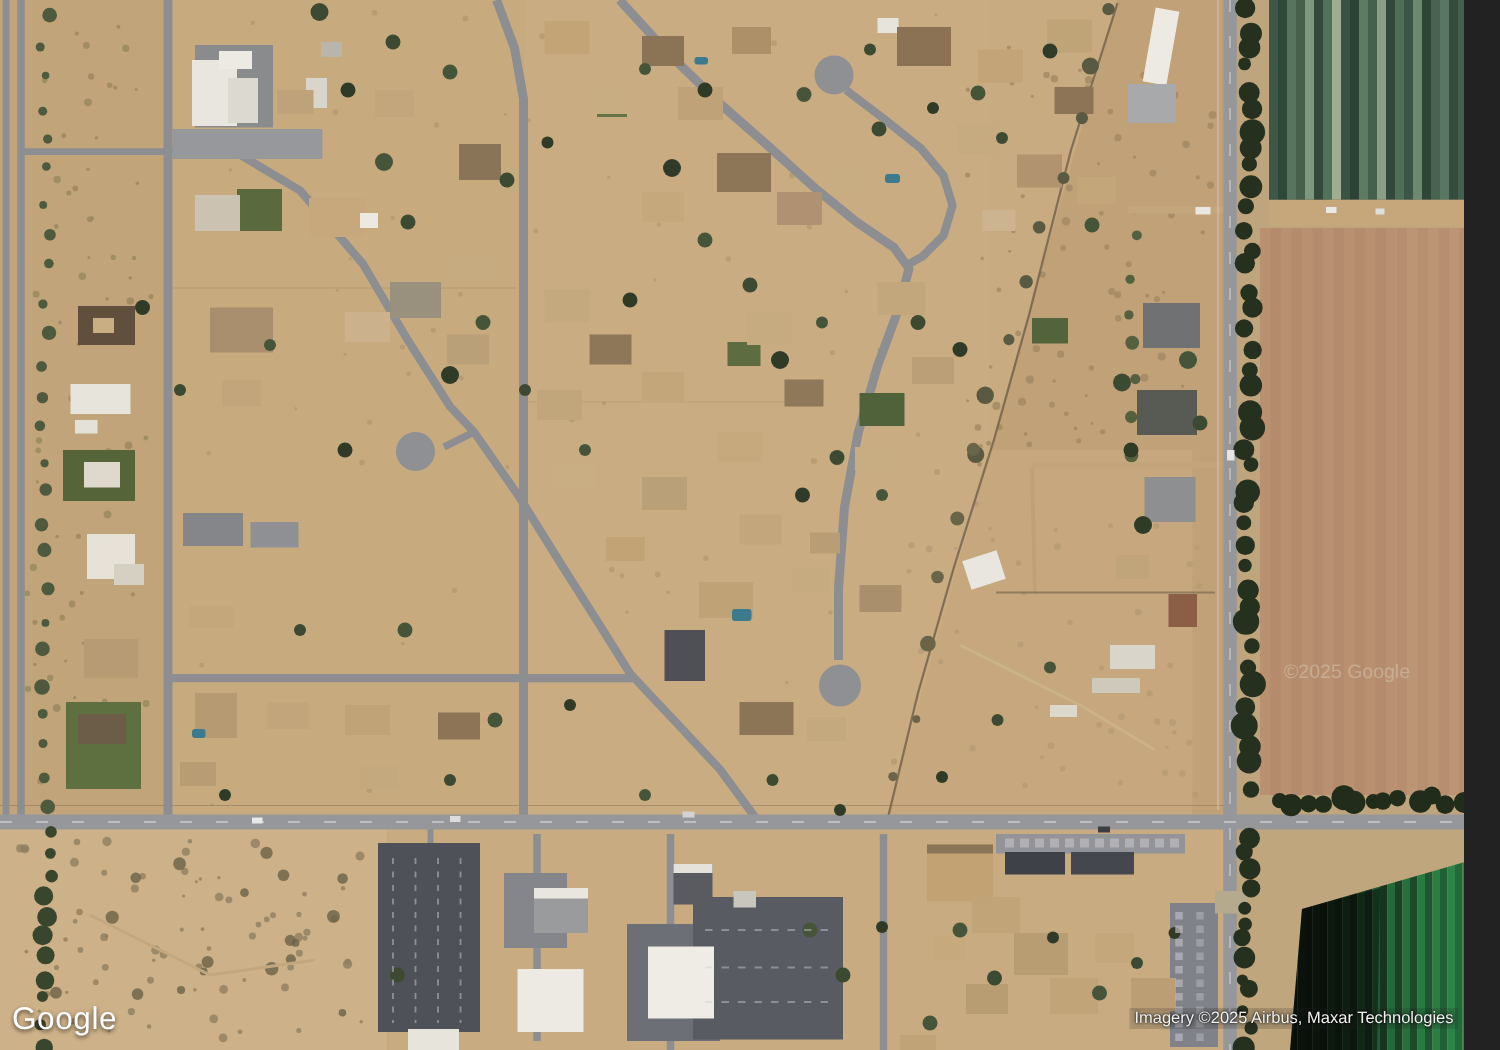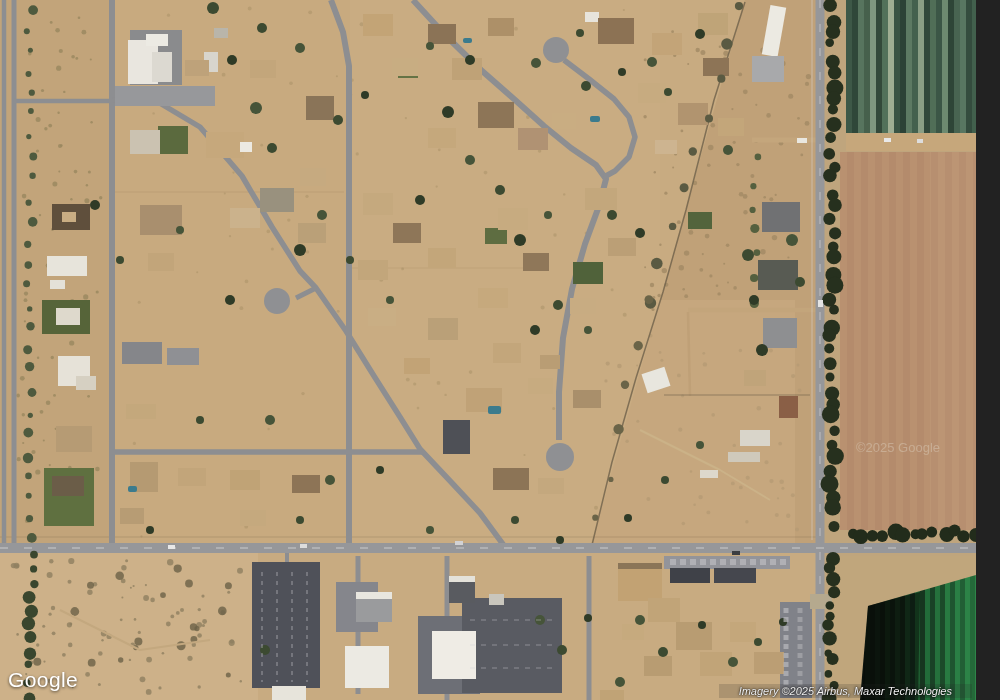--- a/index.html
+++ b/index.html
@@ -1,23 +1,23 @@
 <!DOCTYPE html>
 <html><head>
 <meta charset="utf-8">
 <style>
   html,body{margin:0;padding:0;background:#222;}
   .stage{position:relative;width:976px;height:700px;overflow:hidden;background:#3b82f6;
          font-family:"Liberation Sans",sans-serif;}
   .stage svg{position:absolute;inset:0;display:block;}
   .logo{position:absolute;left:8px;bottom:8px;color:#fff;font-size:21px;font-weight:400;
         letter-spacing:.4px;text-shadow:0 1px 3px rgba(0,0,0,.65);}
-  .attrib{position:absolute;right:4px;bottom:2px;color:#f2f2f2;font-size:11px;
+  .attrib{position:absolute;right:4px;bottom:14px;color:#f2f2f2;font-size:11px;
           text-shadow:0 0 3px rgba(0,0,0,.9),0 0 1px rgba(0,0,0,.9);
-          background:rgba(40,40,40,.18);padding:1px 20px;font-style:italic;}
+          background:rgba(40,40,40,.18);padding:1px 3px;}
 </style>
 </head>
 <body>
 
 <div class="stage">
   <svg id="map-svg" width="1000" height="700" viewBox="0 0 1000 700" xmlns="http://www.w3.org/2000/svg">
       <rect fill="#c8ab81" fill-opacity="1" x="0" y="0" width="1000" height="700"></rect>
       <rect fill="#c2a47a" fill-opacity="1" x="0" y="0" width="110" height="549"></rect>
       <rect fill="#c7a97e" fill-opacity="0.5" x="115" y="0" width="235" height="549"></rect>
       <rect fill="#cbae84" fill-opacity="0.4" x="350" y="0" width="310" height="549"></rect>

